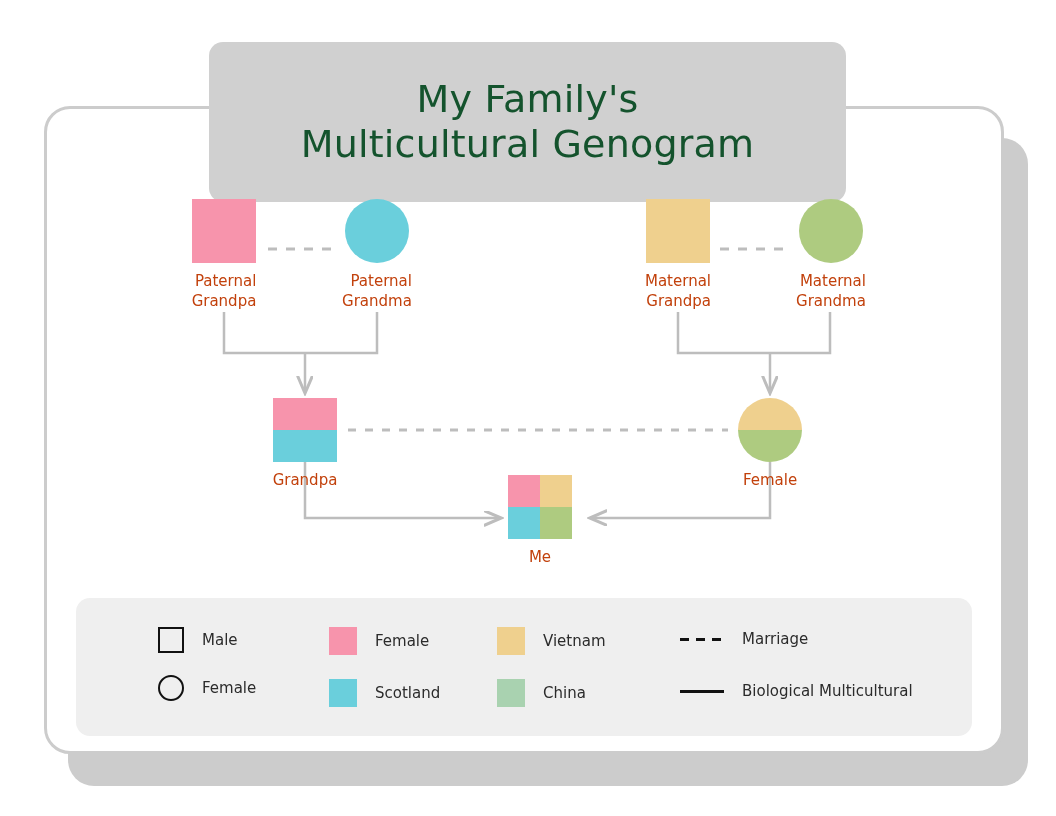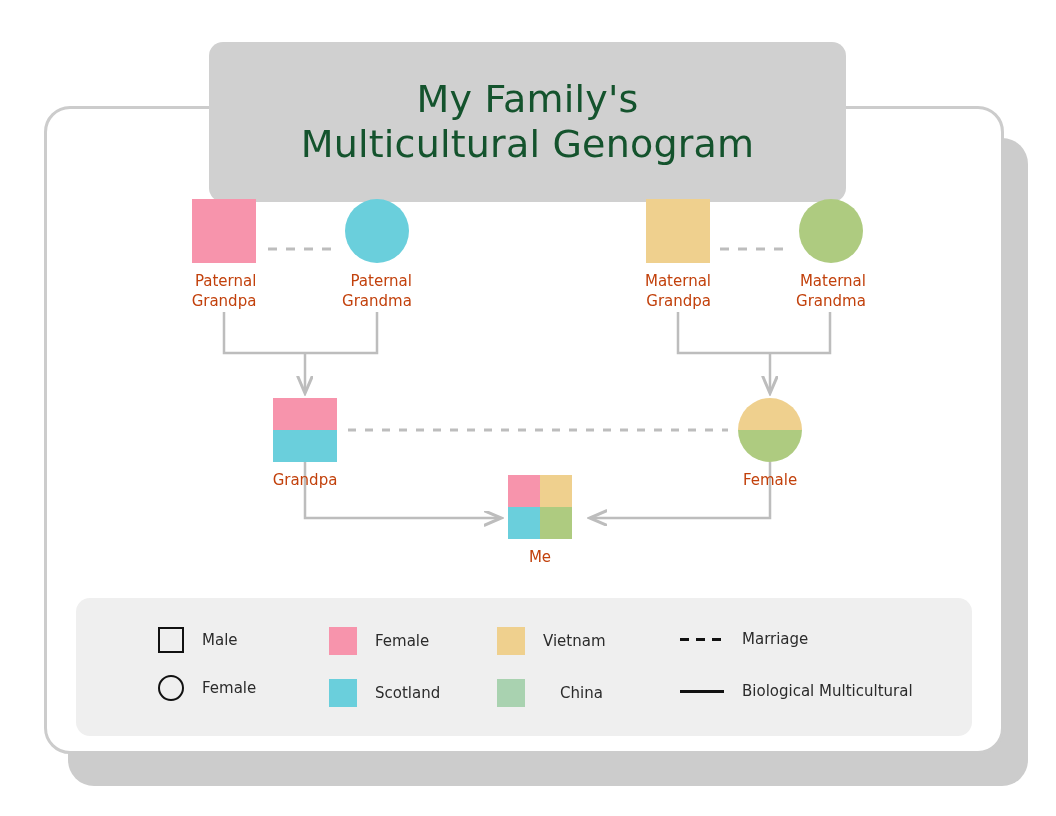--- a/index.html
+++ b/index.html
@@ -288,21 +288,21 @@
   <div class="legend-item" style="left:253px; top:81px;">
     <div class="sw" style="background:#6ACFDC;"></div>
     <span class="legend-text">Scotland</span>
   </div>
 
   <div class="legend-item" style="left:421px; top:29px;">
     <div class="sw" style="background:#EFD08E;"></div>
     <span class="legend-text">Vietnam</span>
   </div>
 
-  <div class="legend-item" style="left:421px; top:81px;gap:17px;">
+  <div class="legend-item" style="left:421px; top:81px;">
     <div class="sw" style="background:#A9D2B0;"></div>
     <span class="legend-text">China</span>
   </div>
 
   <div class="legend-item" style="left:604px; top:32px;">
     <div class="sw-line">
       <div class="dash-line"></div>
     </div>
     <span class="legend-text">Marriage</span>
   </div>

